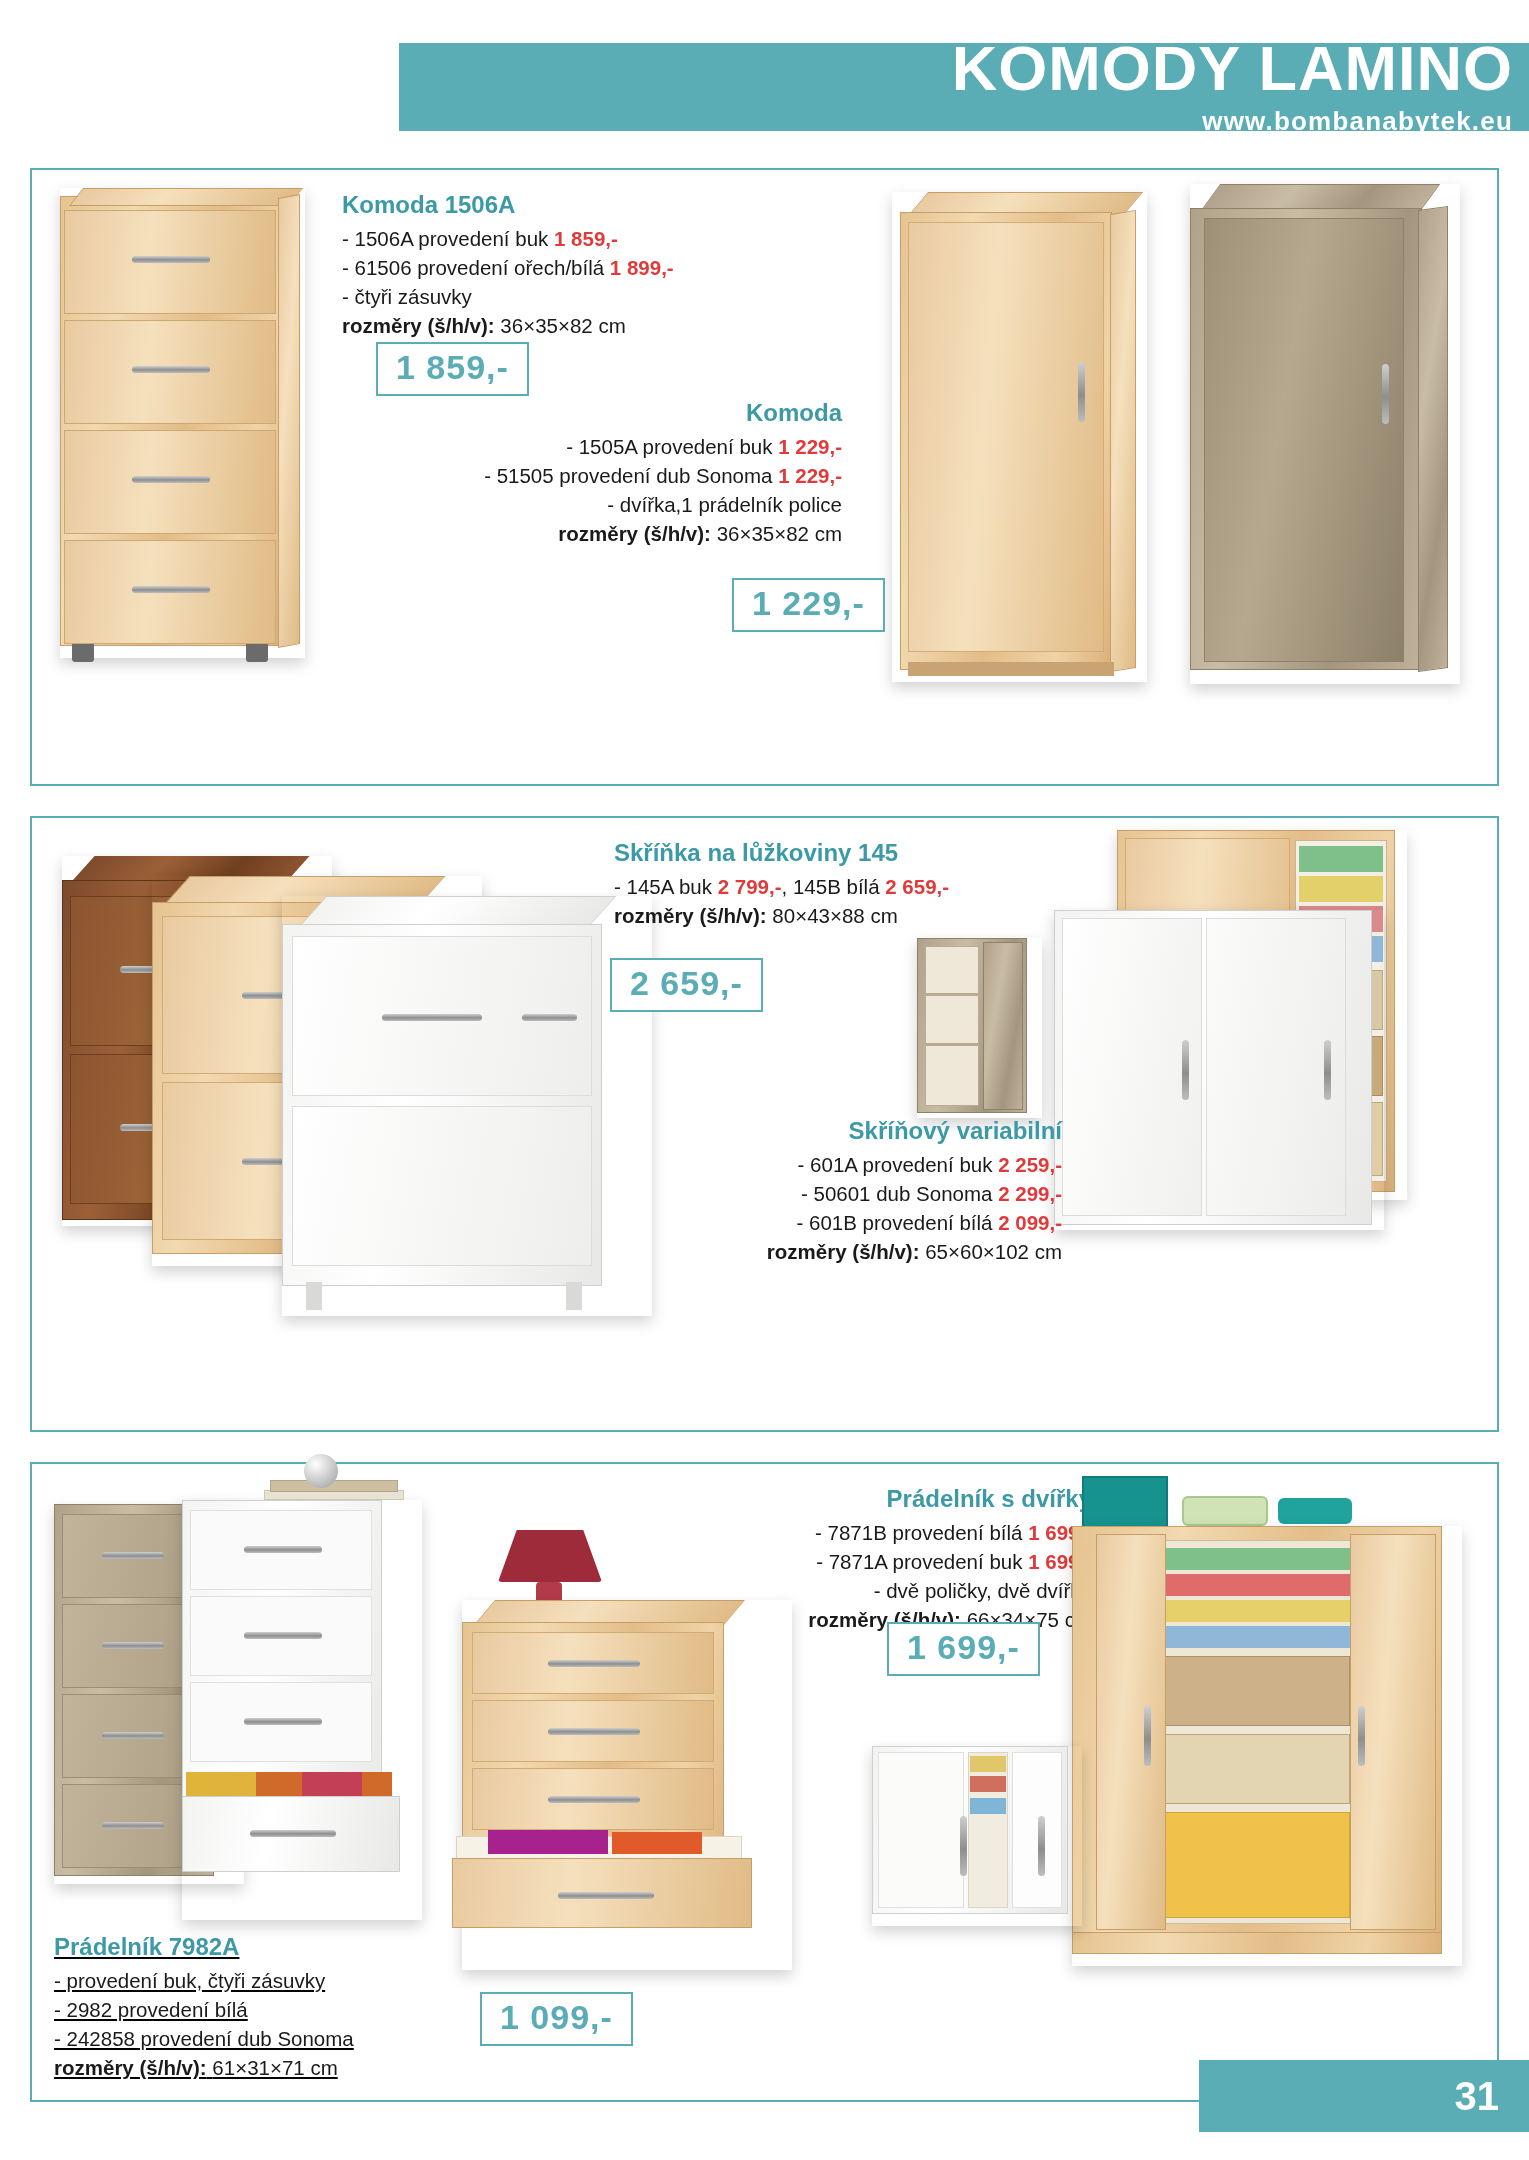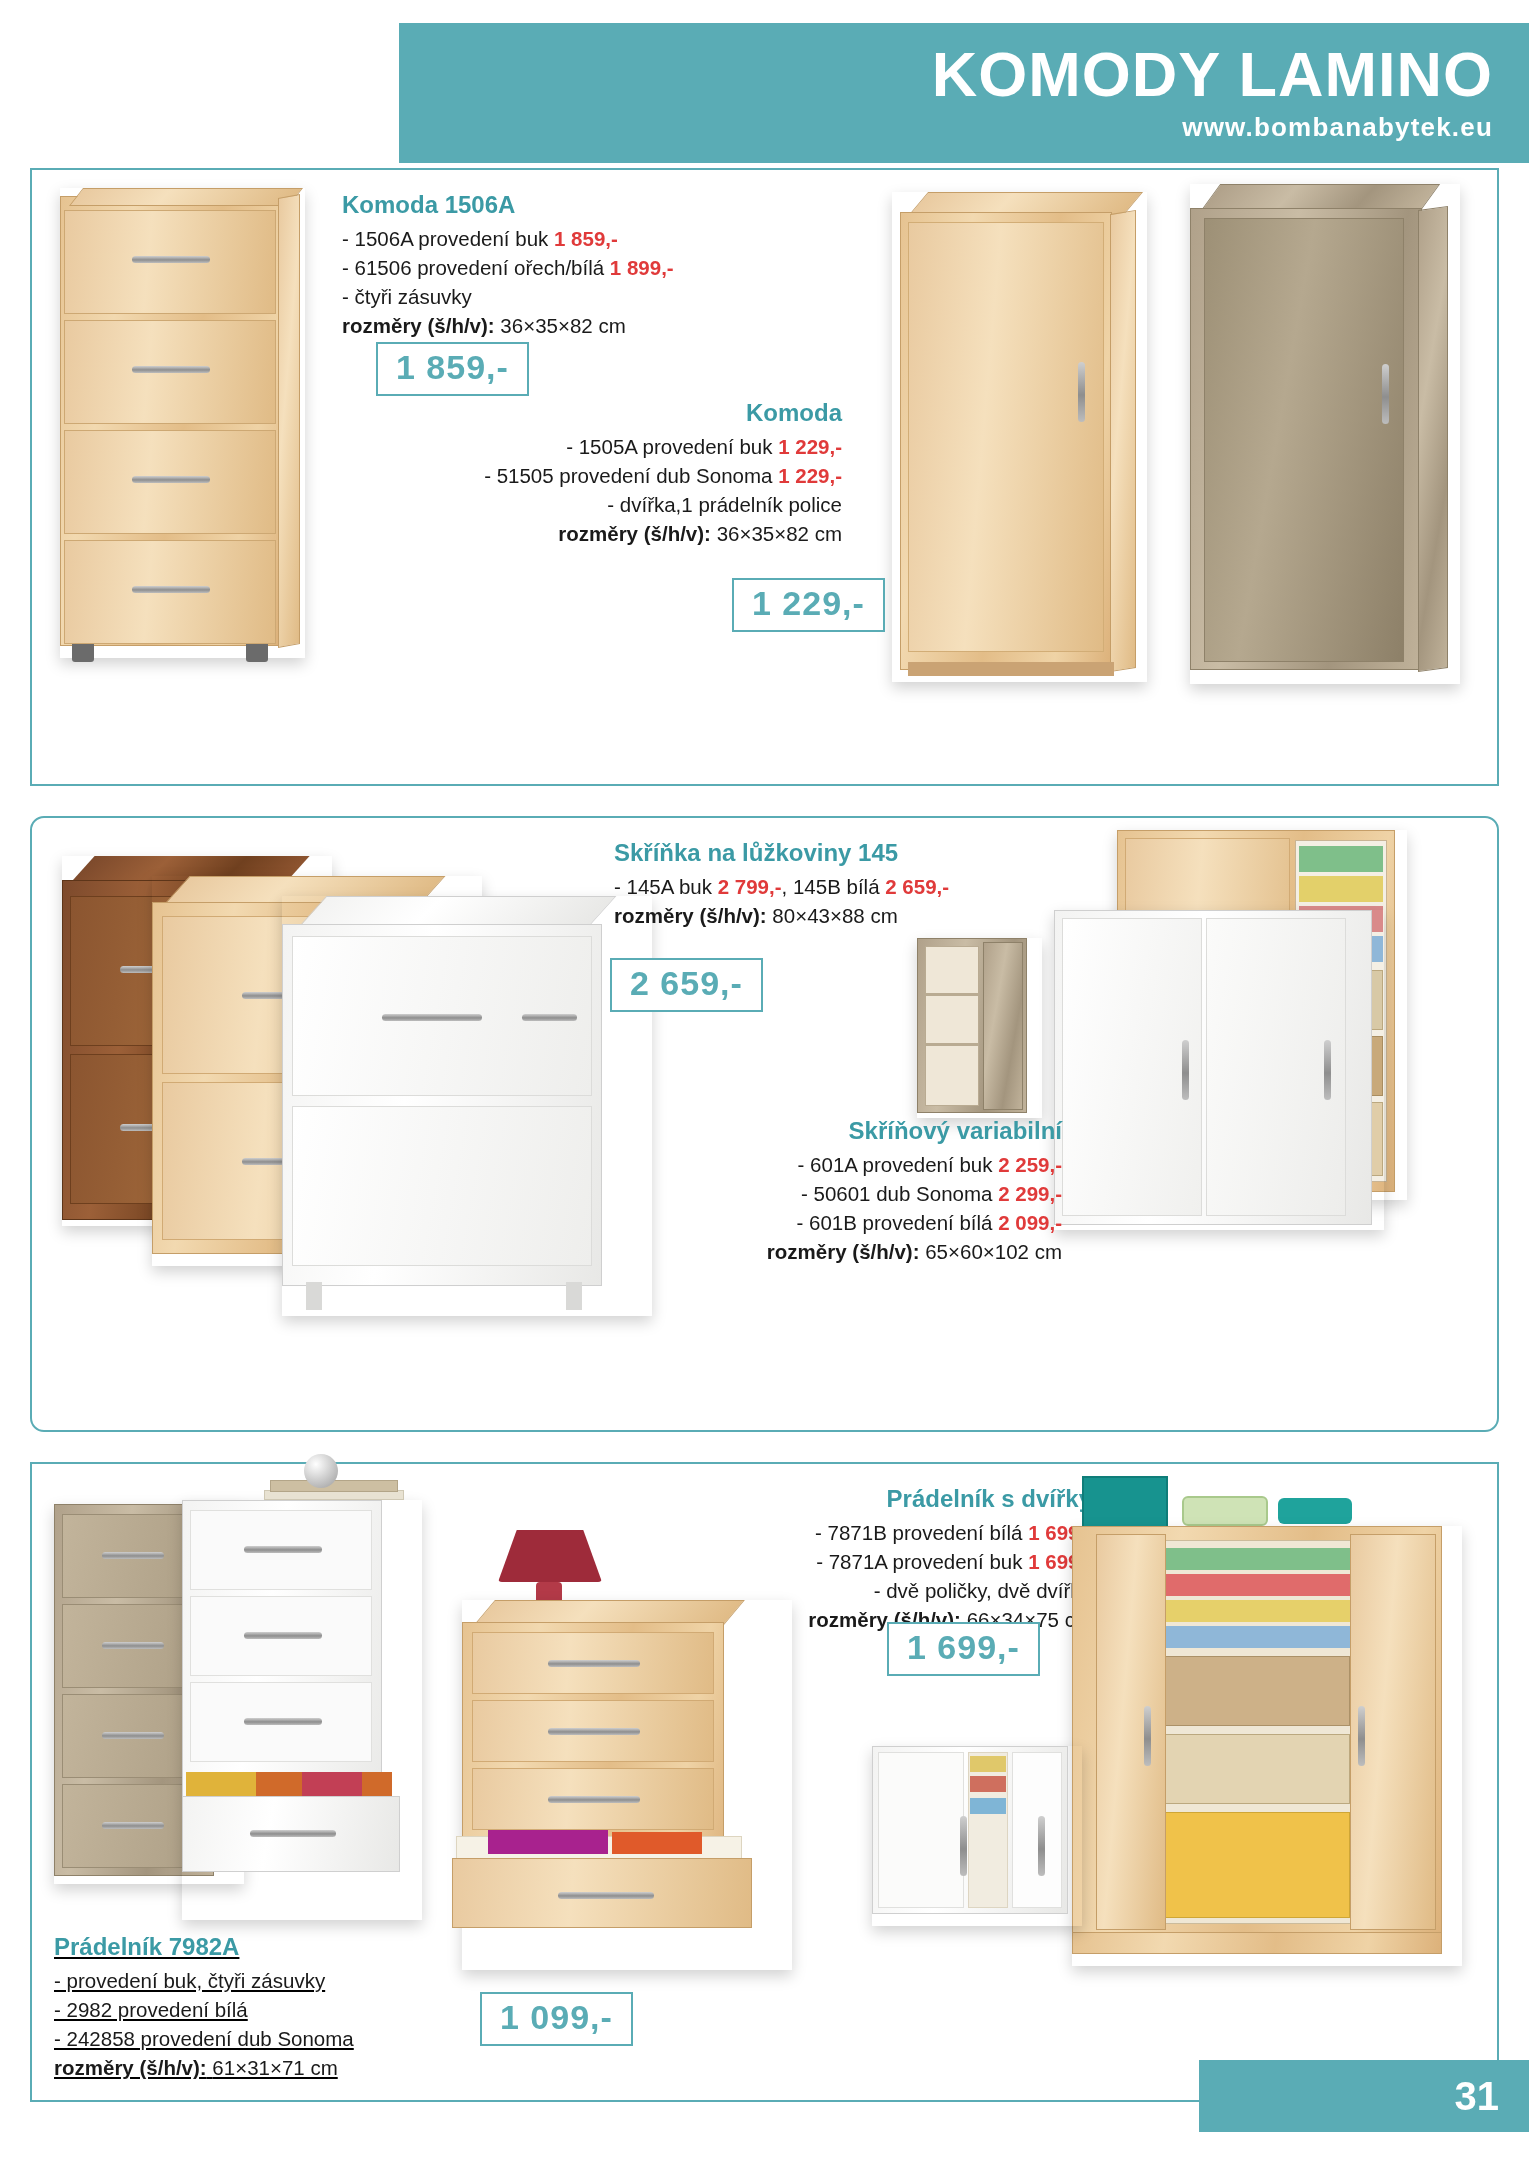--- a/index.html
+++ b/index.html
@@ -10,28 +10,28 @@
     background: #ffffff;
     font-family: "Liberation Sans", sans-serif;
     position: relative;
     overflow: hidden;
   }
   .page { position: relative; width: 1529px; height: 2160px; }
 
   
   .header-band {
     position: absolute;
-    top: 23px; right: 0;
-    width: 1130px; height: 140px;
+    top: 43px; right: 0;
+    width: 1130px; height: 88px;
     background: #5aacb5;
     display: flex;
     flex-direction: column;
     align-items: flex-end;
     justify-content: center;
-    padding-right: 36px;
+    padding-right: 16px;
   }
   .header-title {
     color: #ffffff;
     font-size: 63px;
     font-weight: bold;
     letter-spacing: 1px;
     line-height: 1;
     font-family: "Liberation Sans", sans-serif;
   }
   .header-url {
@@ -42,21 +42,21 @@
     margin-top: 6px;
   }
 
   
   .panel {
     position: absolute;
     border: 2px solid #5aacb5;
     background: #ffffff;
   }
   #panel1 { left: 30px; top: 168px;  width: 1469px; height: 618px; }
-  #panel2 { left: 30px; top: 816px;  width: 1469px; height: 616px; border-radius: 14px; }
+  #panel2 { left: 30px; top: 816px;  width: 1469px; height: 616px; }
   #panel3 { left: 30px; top: 1462px; width: 1469px; height: 640px; }
 
   
   .block { position: absolute; }
   .block .title {
     color: #3b9aa5;
     font-weight: bold;
     font-size: 24px;
     line-height: 1.25;
     margin-bottom: 4px;

